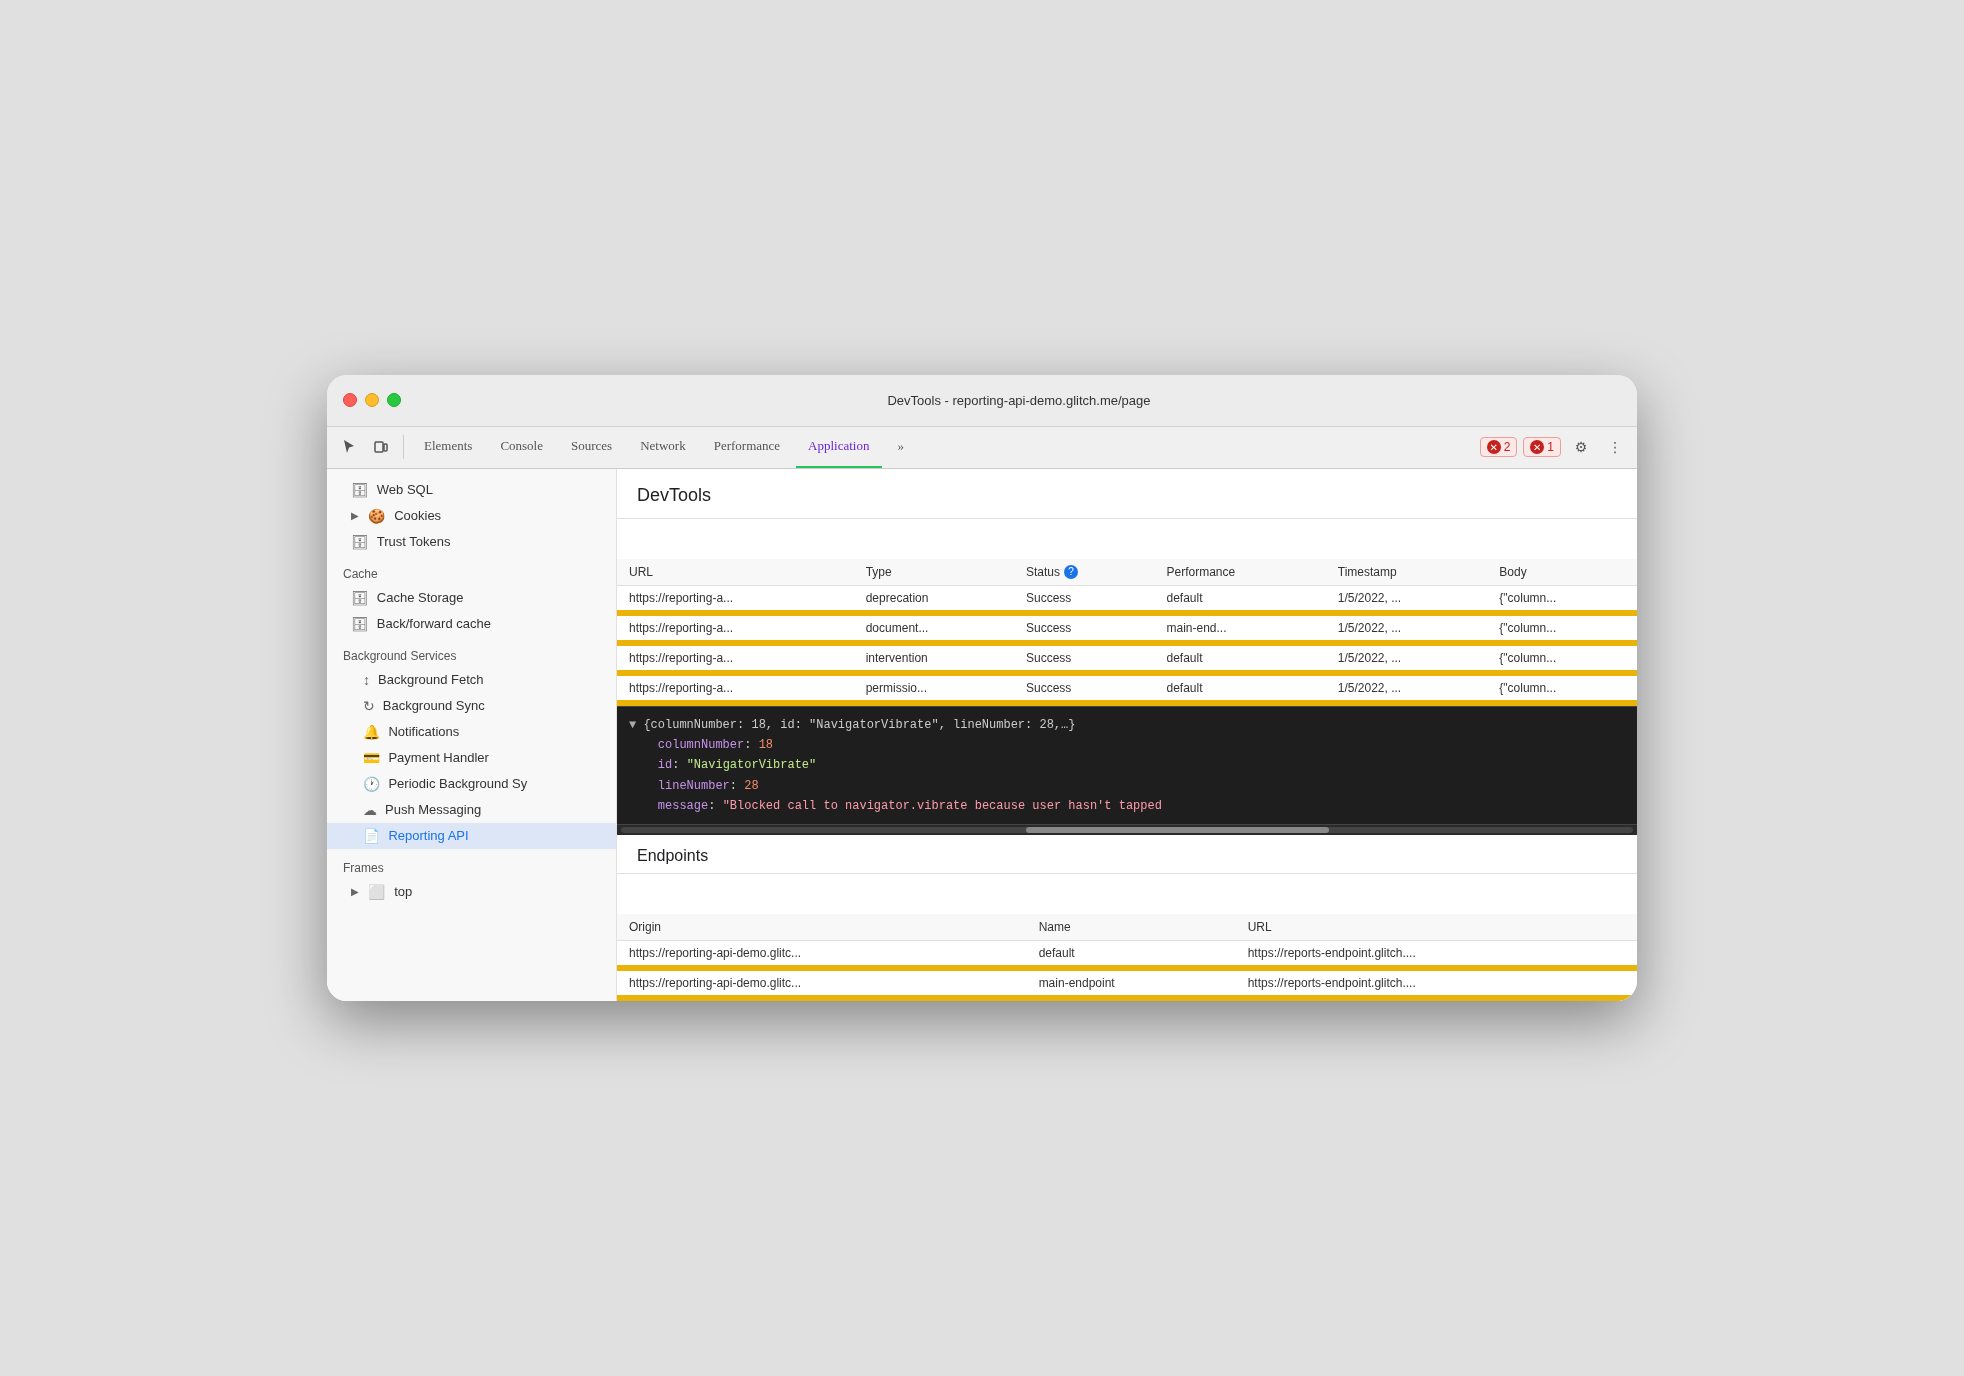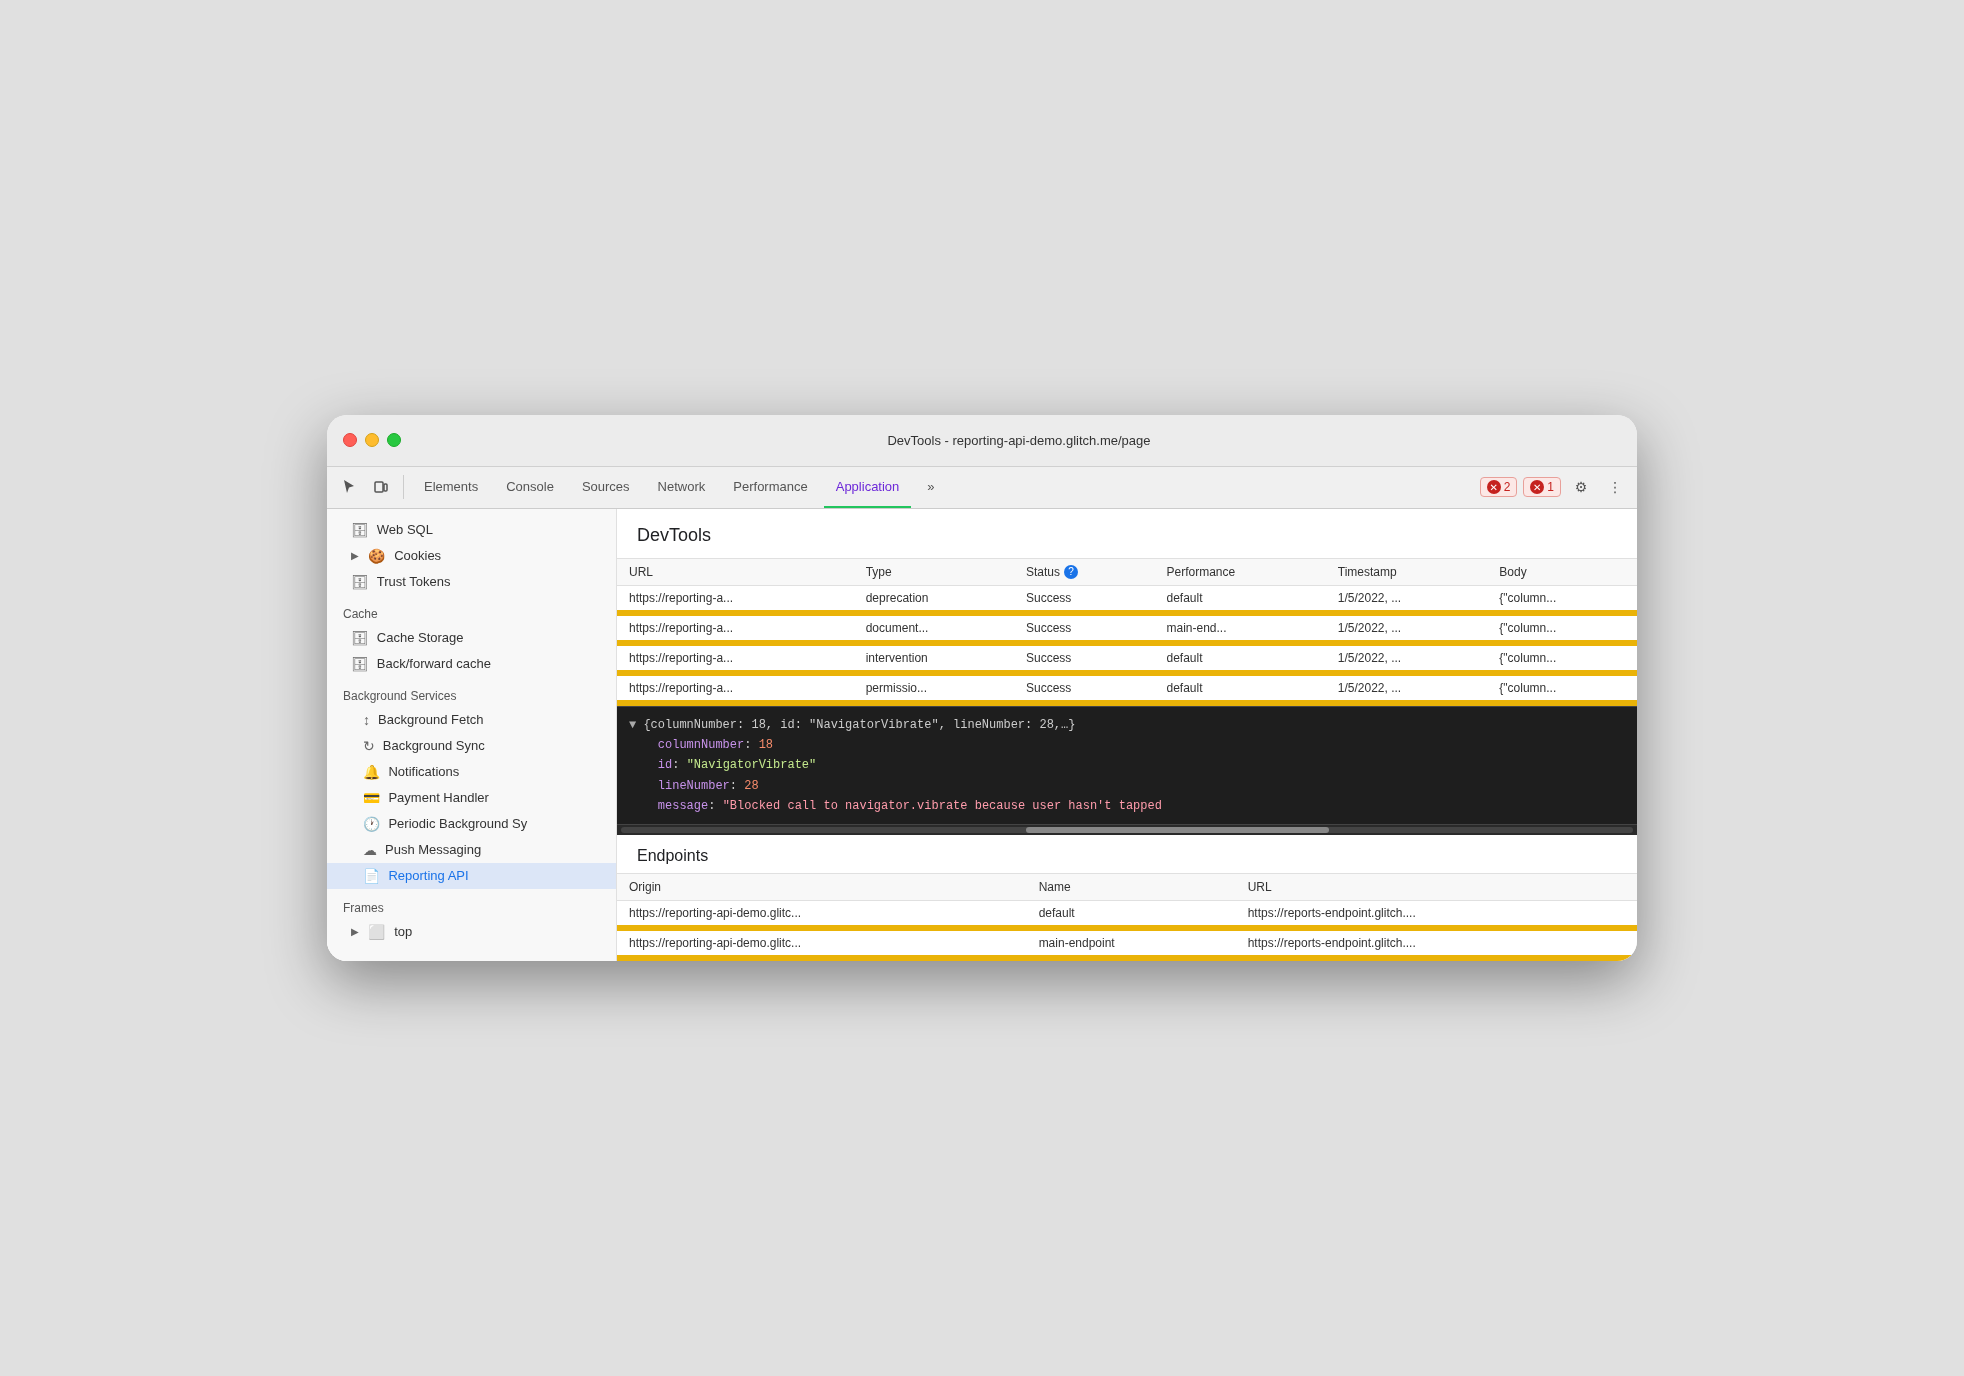--- a/index.html
+++ b/index.html
@@ -86,20 +86,21 @@
     .tab {
       padding: 0 12px;
       height: 42px;
       display: flex;
       align-items: center;
       font-size: 13px;
       color: #555;
       cursor: pointer;
       border-bottom: 2px solid transparent;
       white-space: nowrap;
+      font-family: Liberation Serif, serif;
     }
     .tab.active {
       color: #6d28d9;
       border-bottom: 2px solid #22c55e;
       text-align: right;
     }
     .toolbar-right {
       margin-left: auto;
       display: flex;
       align-items: center;
@@ -187,20 +188,21 @@
       border-bottom: 1px solid #e0e0e0;
       flex-shrink: 0;
     }
     .reports-table-container {
       flex-shrink: 0;
     }
     table {
       width: 100%;
       border-collapse: collapse;
       font-size: 12px;
+      margin-top: 40px;
     }
     th {
       background: #f8f8f8;
       border-bottom: 1px solid #e0e0e0;
       padding: 6px 12px;
       text-align: left;
       font-weight: 500;
       color: #333;
       font-size: 12px;
     }

